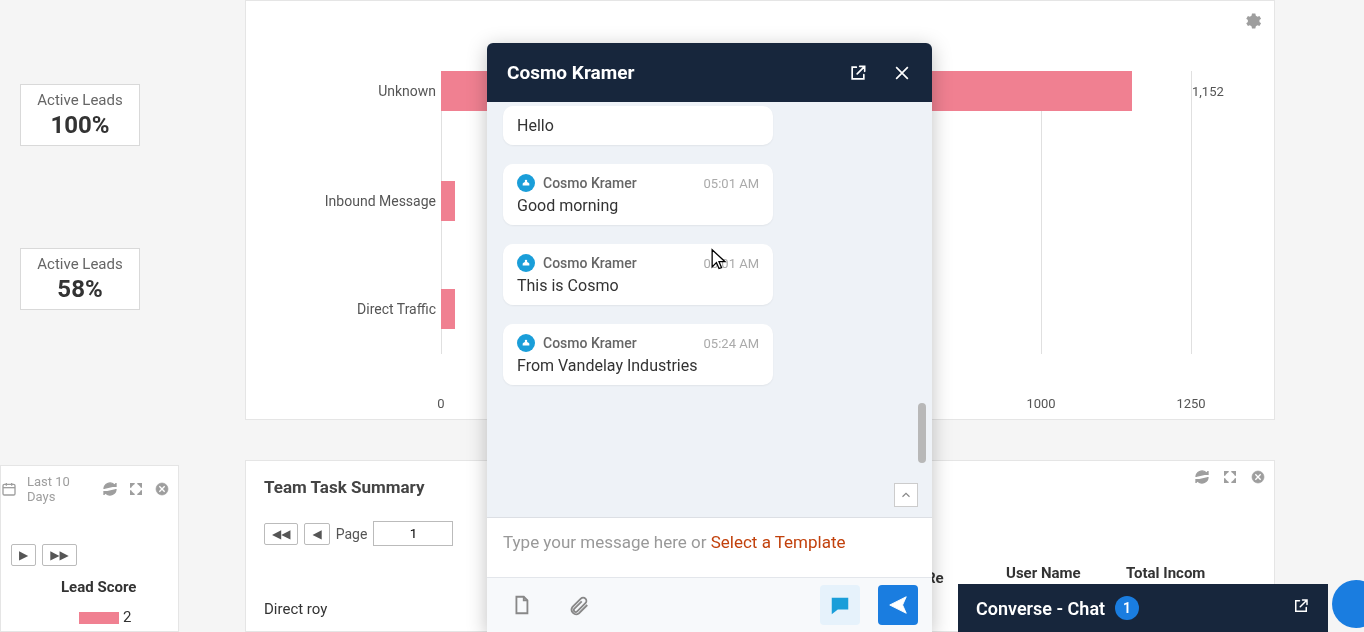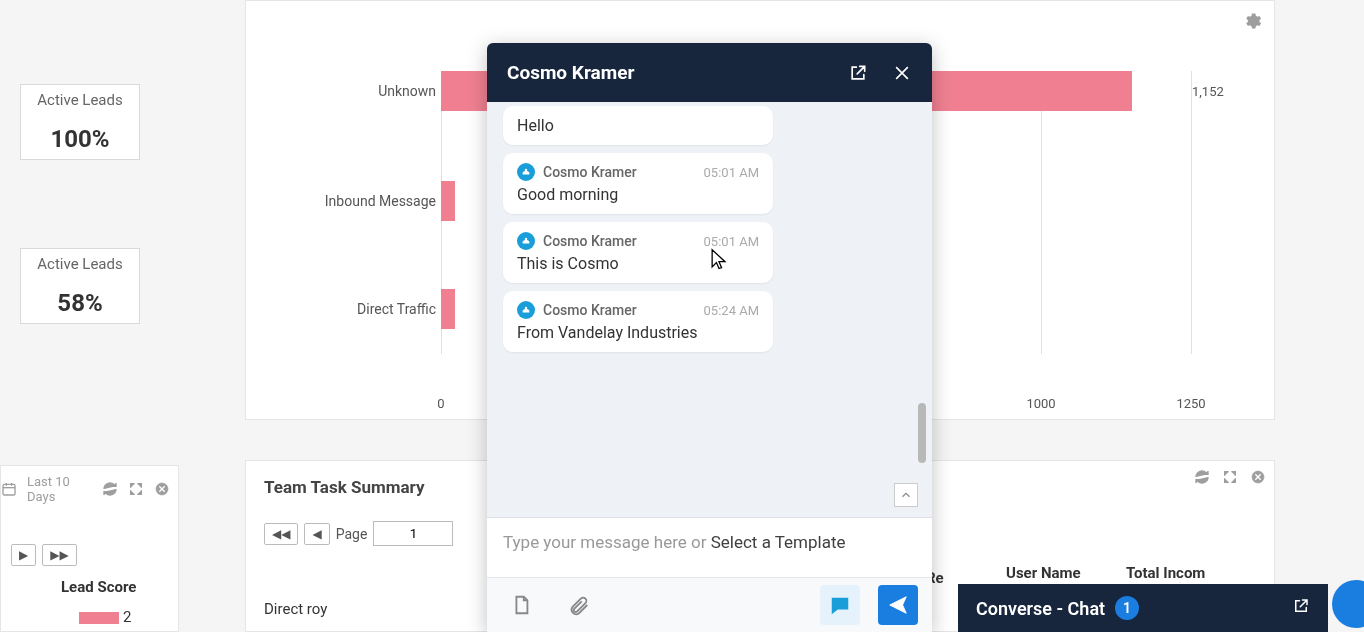--- a/index.html
+++ b/index.html
@@ -1,21 +1,21 @@
 <!DOCTYPE html>
 <html><head>
 <meta charset="utf-8">
 <style>
 * { box-sizing: border-box; margin: 0; padding: 0; font-family: -apple-system, "Segoe UI", Roboto, Arial, sans-serif; }
 body { width: 1364px; height: 632px; background: #f5f5f5; overflow: hidden; position: relative; color: #333; }
 
 
 .kpi { position: absolute; border: 1px solid #d9d9d9; background: #fff; text-align: center; padding: 6px 10px; }
 .kpi-label { color: #666; font-size: 15px; }
-.kpi-value { font-size: 24px; font-weight: 700; margin-top: 16px; }
+.kpi-value { font-size: 24px; font-weight: 700; margin-top: 2px; }
 
 
 .chart-panel { position: absolute; left: 245px; top: 0; width: 1030px; height: 420px; background: #fff; border: 1px solid #e5e5e5; }
 .gear { position: absolute; right: 12px; top: 10px; color: #9e9e9e; cursor: pointer; }
 .gear svg { width: 20px; height: 20px; }
 .chart-area { position: absolute; left: 0; top: 30px; right: 60px; bottom: 30px; }
 .ylab { position: absolute; right: calc(100% - 190px); transform: translateY(-50%); font-size: 14px; color: #555; text-align: right; width: 180px; }
 .bar { position: absolute; left: 195px; height: 40px; background: #f08091; }
 .bar-val { position: absolute; font-size: 13px; color: #555; transform: translateY(-50%); }
 .x-tick { position: absolute; bottom: -22px; font-size: 13px; color: #555; transform: translateX(-50%); }
@@ -43,32 +43,32 @@
 .col-inc { width:130px;}
 
 
 .chat { position:absolute; left:487px; top:43px; width:445px; height:589px; background:#eef2f7; border-radius:6px 6px 0 0; box-shadow:0 4px 20px rgba(0,0,0,.25); overflow:hidden; z-index:30;}
 .chat-head { background:#17263c; color:#fff; height:59px; display:flex; align-items:center; padding:0 20px; justify-content:space-between;}
 .chat-head-title { font-size:19px; font-weight:700;}
 .chat-head-icons { display:flex; gap:24px;}
 .chat-head-icons span { cursor:pointer; display:inline-flex;}
 .chat-head-icons svg { width:20px; height:20px; stroke:#fff; fill:none; stroke-width:2;}
 .chat-body { position:absolute; top:59px; bottom:115px; left:0; right:0; overflow:hidden; padding:10px 16px;}
-.msg { background:#fff; border-radius:10px; padding:10px 14px; margin:8px 0; max-width:270px; position:relative; box-shadow:0 1px 2px rgba(0,0,0,.06);}
+.msg { background:#fff; border-radius:10px; padding:10px 14px; margin:19px 0; max-width:270px; position:relative; box-shadow:0 1px 2px rgba(0,0,0,.06);}
 .msg-head { display:flex; align-items:center; gap:8px; font-size:14px;}
 .msg-ava { width:18px; height:18px; border-radius:50%; background:#1a9ed9; display:inline-flex; align-items:center; justify-content:center;}
 .msg-ava svg { width:10px; height:10px; fill:#fff;}
 .msg-name { color:#666; font-weight:500;}
 .msg-time { margin-left:auto; color:#aaa; font-size:13px;}
 .msg-text { font-size:16px; color:#333; margin-top:4px;}
 .chat-scroll-up { position:absolute; right:14px; bottom:125px; width:24px; height:24px; background:#fff; border:1px solid #ccc; display:flex; align-items:center; justify-content:center; cursor:pointer; z-index:2;}
 .chat-scroll-up svg{width:14px;height:14px;stroke:#888;fill:none;stroke-width:2;}
 .chat-scrollbar { position:absolute; right:6px; top:360px; width:8px; height:60px; background:#b8b8b8; border-radius:4px;}
 .chat-input { position:absolute; bottom:55px; left:0; right:0; height:60px; background:#fff; border-top:1px solid #dcdfe4; padding:14px 16px; font-size:17px; color:#999;}
-.chat-input a{ color:#404040; text-decoration:none; cursor:pointer;}
+.chat-input a{ color:#c2410c; text-decoration:none; cursor:pointer;}
 .chat-actions { position:absolute; bottom:0; left:0; right:0; height:55px; background:#f7f9fb; border-top:1px solid #e3e6eb; display:flex; align-items:center; padding:0 14px; gap:18px;}
 .chat-actions .spacer{flex:1;}
 .act-btn { width:40px; height:40px; display:flex; align-items:center; justify-content:center; border-radius:4px; cursor:pointer;}
 .act-btn svg{width:22px;height:22px;}
 .act-blue{ background:#e6f2fb;}
 .act-blue svg{stroke:#1a9ed9; fill:#1a9ed9;}
 .act-send{ background:#1a7de0;}
 .act-send svg{fill:#fff; stroke:#fff;}
 .act-plain svg{stroke:#888; fill:none; stroke-width:2;}
 

